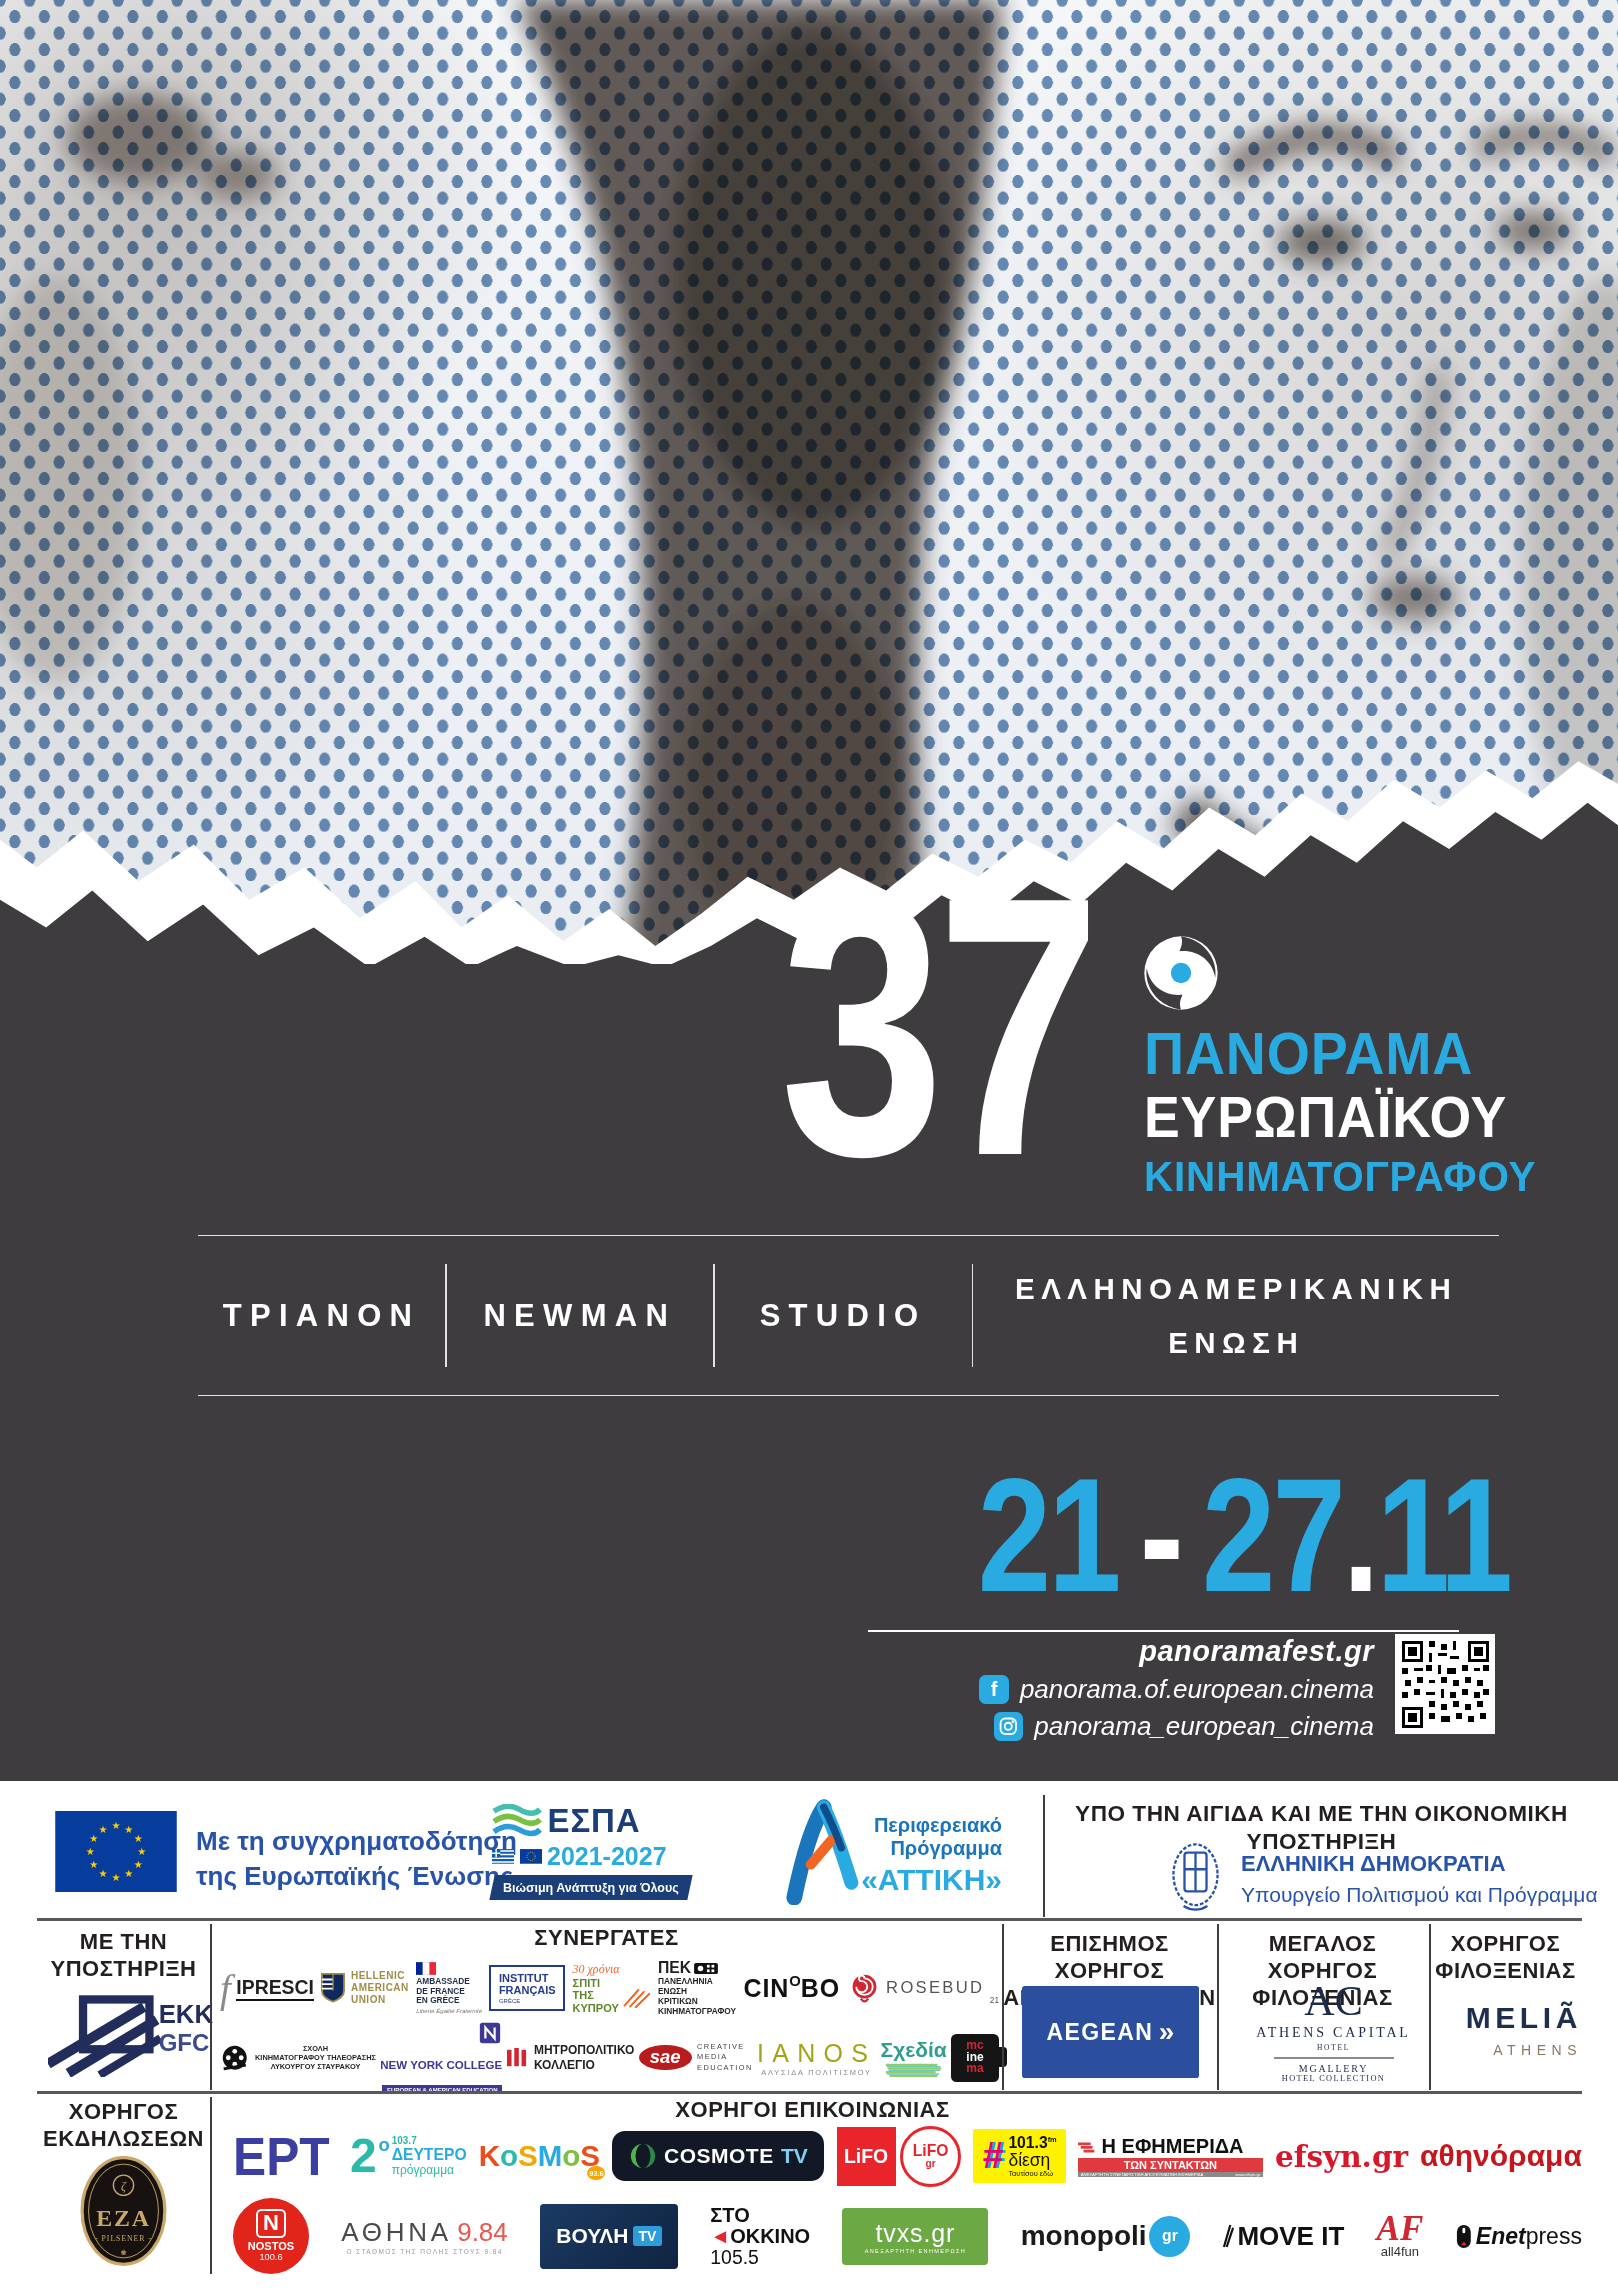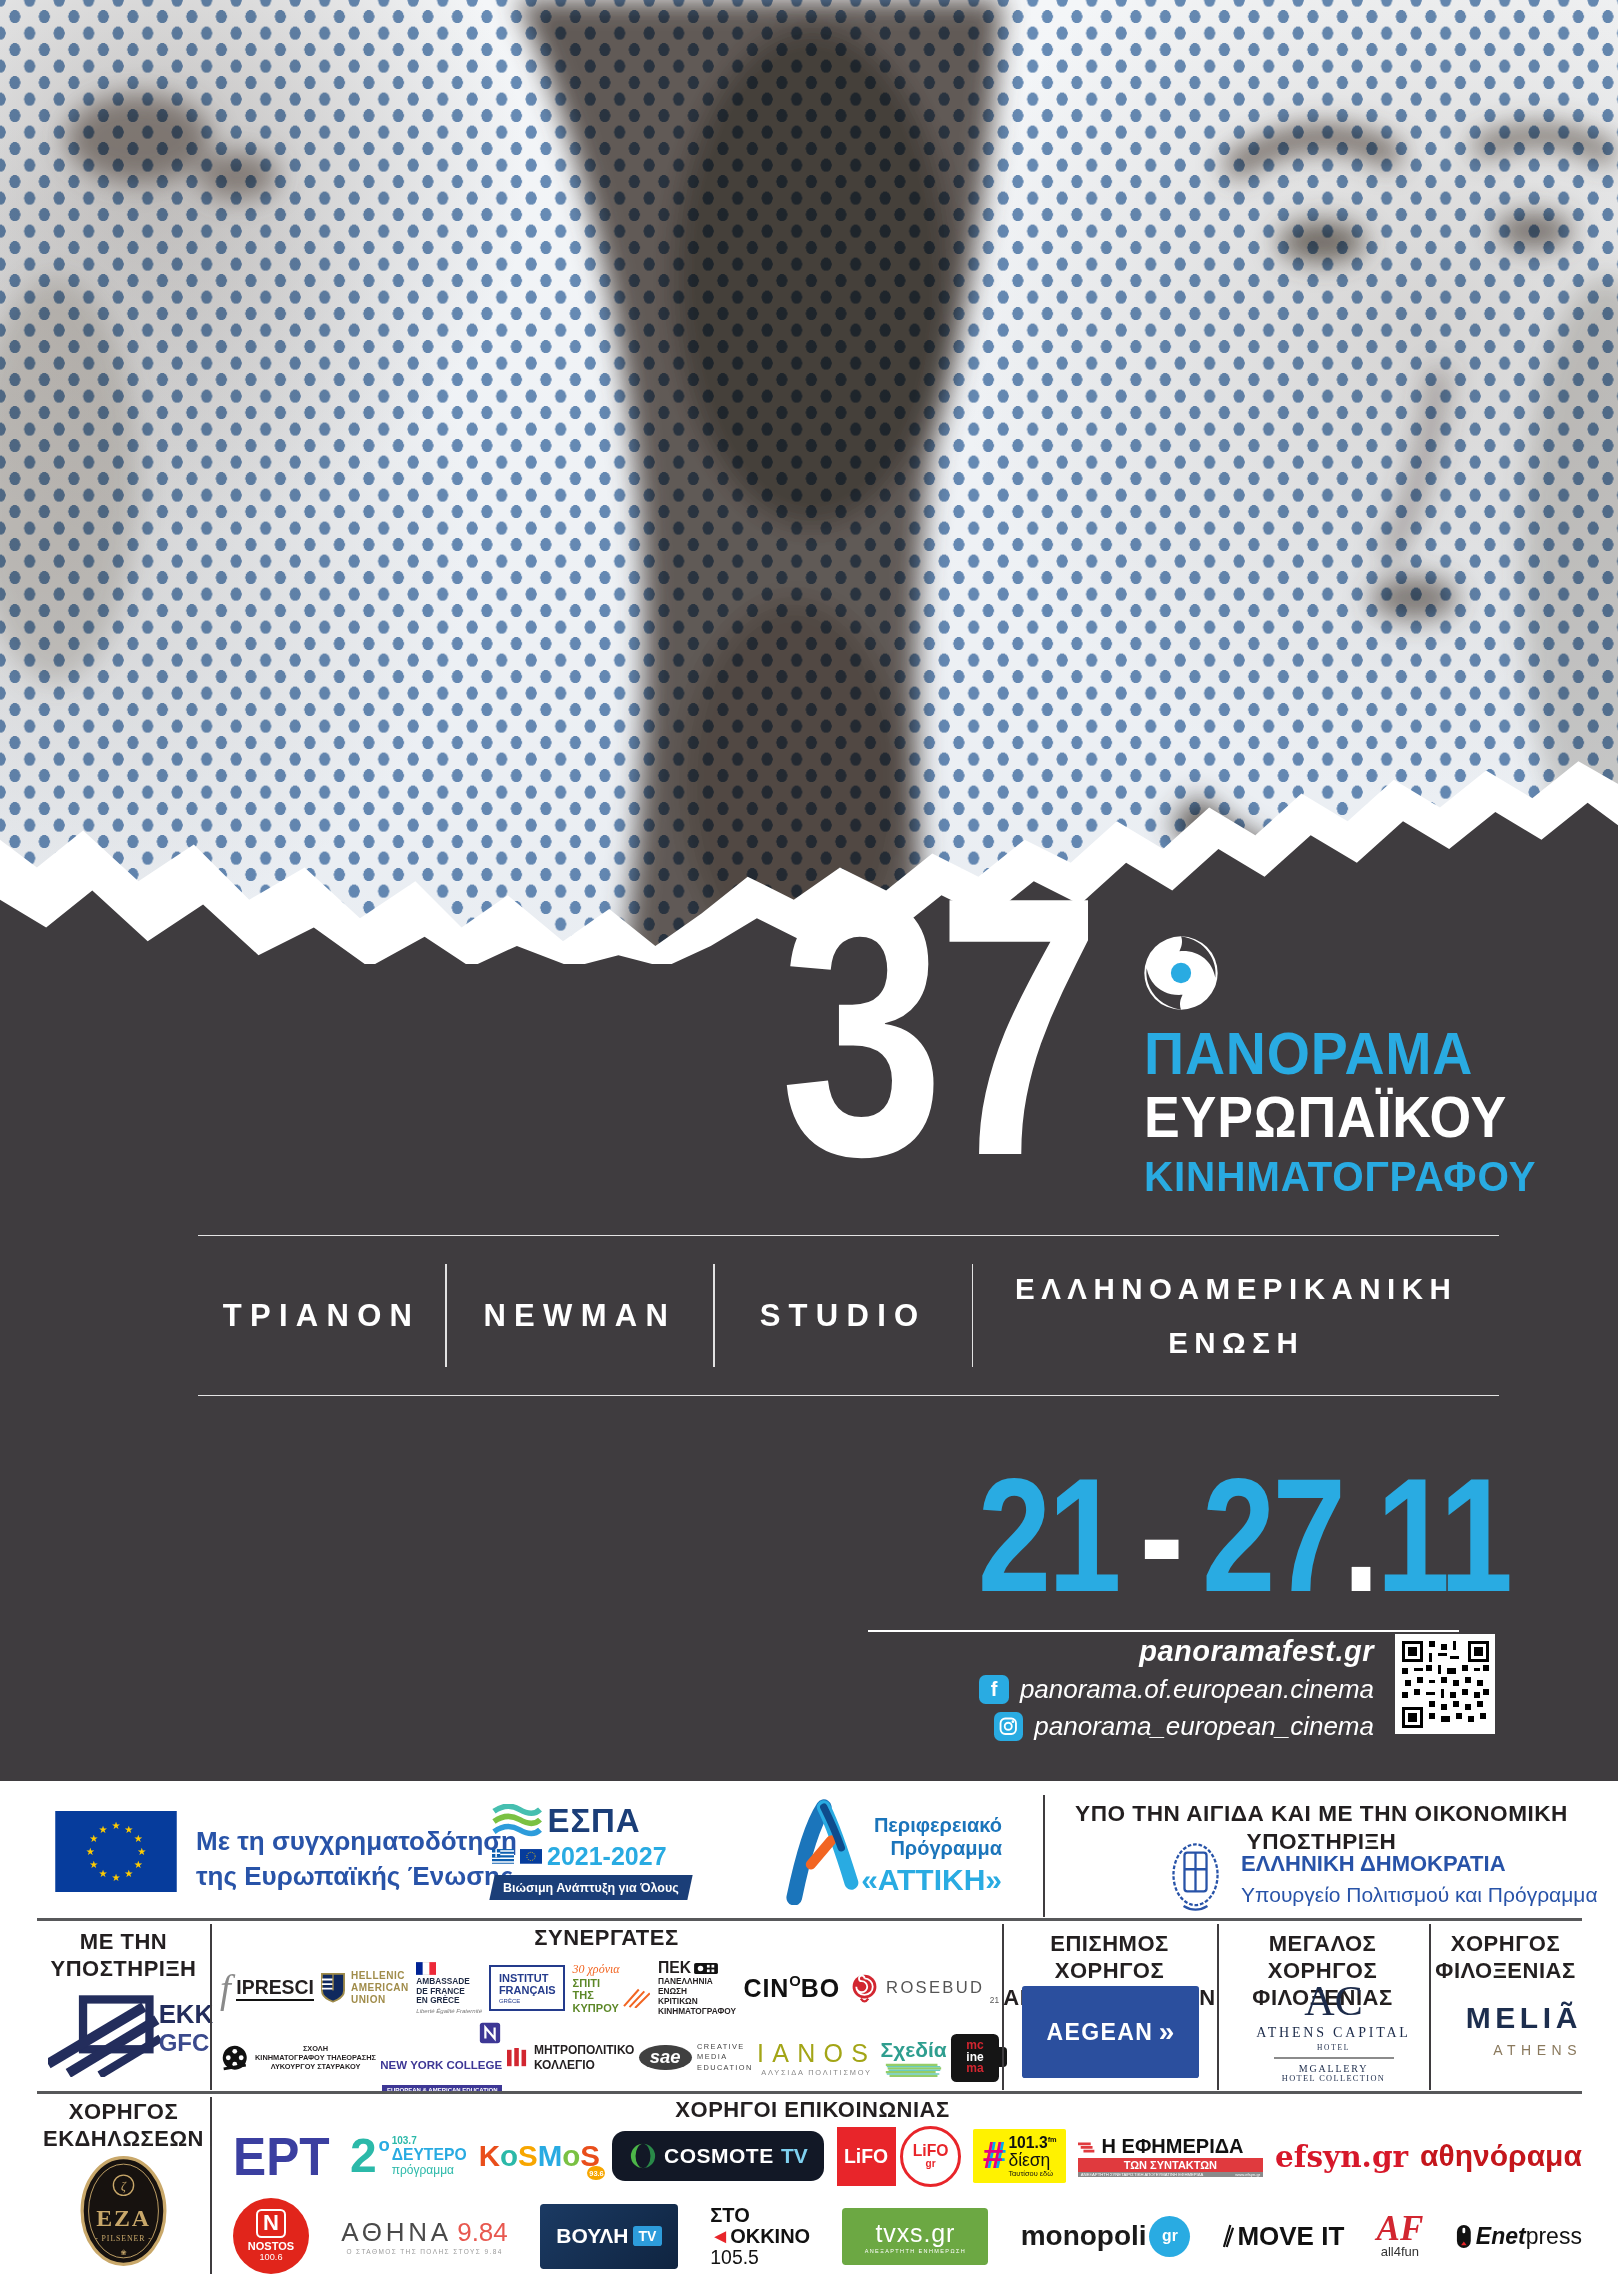--- a/index.html
+++ b/index.html
@@ -365,21 +365,21 @@
       <rect x="1" y="2" width="5" height="18" fill="#D22630"></rect>
         <rect x="9" y="0" width="5" height="20" fill="#D22630"></rect>
         <rect x="17" y="2" width="5" height="18" fill="#D22630"></rect>
     </svg>
     <div class="col" style="font-size:12px;font-weight:800;line-height:1.2">
       <span>ΜΗΤΡΟΠΟΛΙΤΙΚΟ</span>
       <span>ΚΟΛΛΕΓΙΟ</span>
     </div>
   </div>
   <div class="plogo">
-    <span style="background:#404040;color:#fff;font-style:italic;font-weight:800;font-size:18.5px;
+    <span style="background:#b91c1c;color:#fff;font-style:italic;font-weight:800;font-size:18.5px;
           padding:1.8px 11px;border-radius:50%">sae</span>
     <div class="col" style="font-size:7.4px;letter-spacing:1.4px;color:#444;line-height:1.4">
       <span>CREATIVE</span>
       <span>MEDIA</span>
       <span>EDUCATION</span>
     </div>
   </div>
   <div class="col" style="align-items:center">
     <span style="font-size:25px;letter-spacing:8.3px;color:#A3A516;font-weight:500">IANOS</span>
     <span style="font-size:7.4px;letter-spacing:1.8px;color:#888">ΑΛΥΣΙΔΑ ΠΟΛΙΤΙΣΜΟΥ</span>

